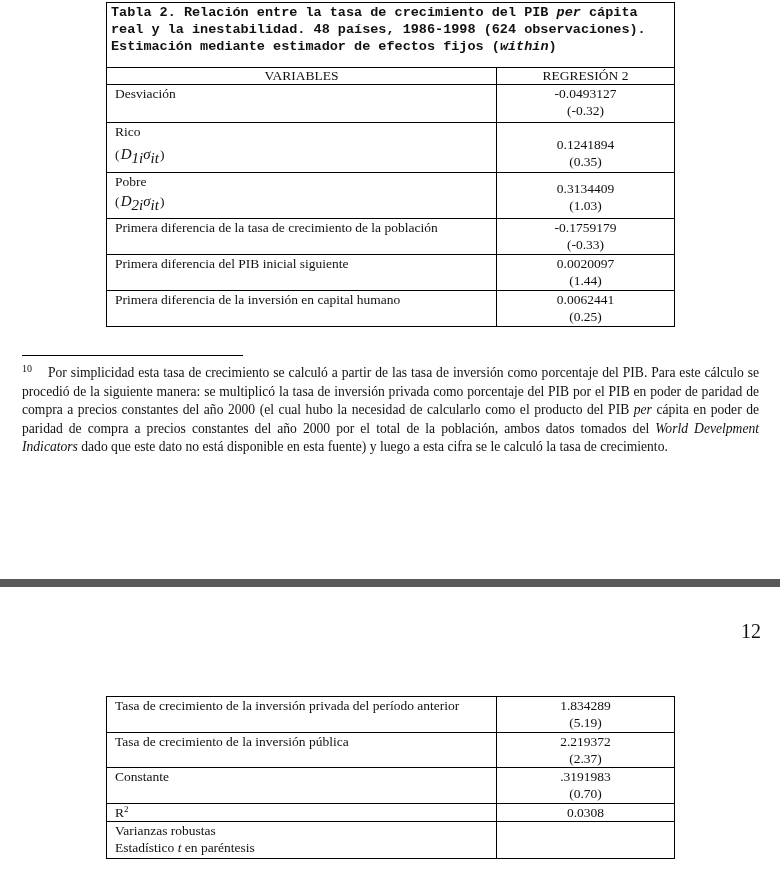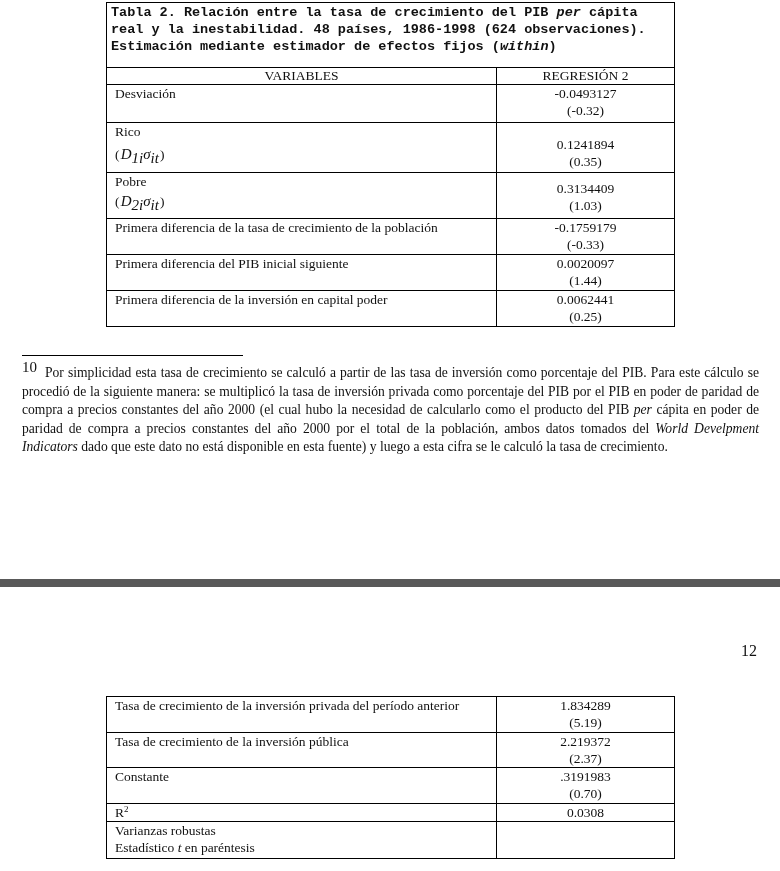--- a/index.html
+++ b/index.html
@@ -21,23 +21,23 @@
     font-family: Liberation Mono, monospace;
   }
   .subhead { text-align: center; font-size: 13.5px; line-height: 15px; }
   .colhead { text-align: center; line-height: 15px !important; }
   .math { font-style: italic; font-size: 15px; }
   .footrule { position: absolute; left: 22px; top: 355px; width: 221px; height: 1px; background: #000; }
   .footnote {
     position: absolute; left: 22px; top: 364px; width: 737px;
     font-size: 13.6px; line-height: 18.6px; text-align: justify;
   }
-  .footnote sup { font-size: 15px; vertical-align: 5px; line-height: 0; margin-right: 8px; }
+  .footnote sup { font-size: 10px; vertical-align: 5px; line-height: 0; margin-right: 16px; }
   .pagebreak { position: absolute; left: 0; top: 579px; width: 780px; height: 8px; background: #595959; }
-  .pagenum { position: absolute; left: 741px; top: 642px; font-size: 16px; }
+  .pagenum { position: absolute; left: 741px; top: 620px; font-size: 20px; }
   #t2 { top: 696px; }
 </style>
 </head>
 <body>
 
 <table class="tbl" id="t1">
   <colgroup>
       <col style="width:390px">
       <col style="width:178px">
     </colgroup>
@@ -84,21 +84,21 @@
         </td>
   </tr>
   <tr style="height:36px">
     <td class="lab">Primera diferencia del PIB inicial siguiente</td>
     <td class="val">
           <div>0.0020097</div>
           <div>(1.44)</div>
         </td>
   </tr>
   <tr style="height:36px">
-    <td class="lab">Primera diferencia de la inversión en capital poder</td>
+    <td class="lab">Primera diferencia de la inversión en capital humano</td>
     <td class="val">
           <div>0.0062441</div>
           <div>(0.25)</div>
         </td>
   </tr>
 </tbody>
   </table>
 
 <div class="footrule"></div>
 <div class="footnote"><sup>10</sup><span>Por simplicidad esta tasa de crecimiento se calculó a partir de las tasa de inversión como porcentaje del PIB. Para este cálculo se procedió de la siguiente manera: se multiplicó la tasa de inversión privada como porcentaje del PIB por el PIB en poder de paridad de compra a precios constantes del año 2000 (el cual hubo la necesidad de calcularlo como el producto del PIB </span><i>per</i><span> cápita en poder de paridad de compra a precios constantes del año 2000 por el total de la población, ambos datos tomados del </span><i>World Develpment Indicators</i><span> dado que este dato no está disponible en esta fuente) y luego a esta cifra se le calculó la tasa de crecimiento.</span></div>

